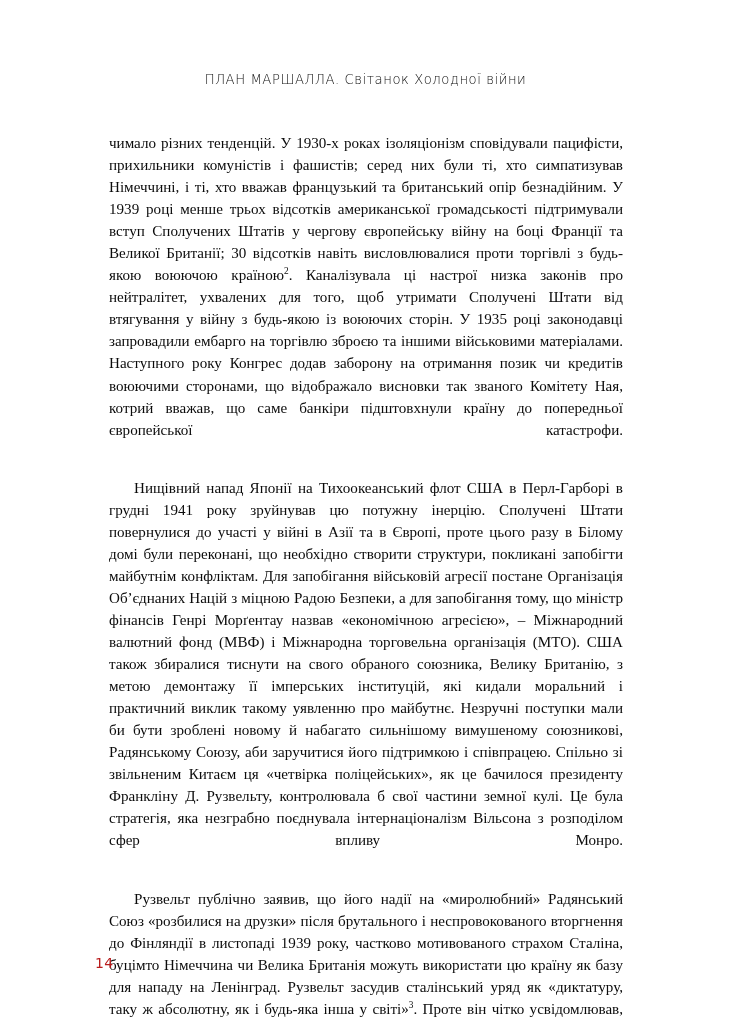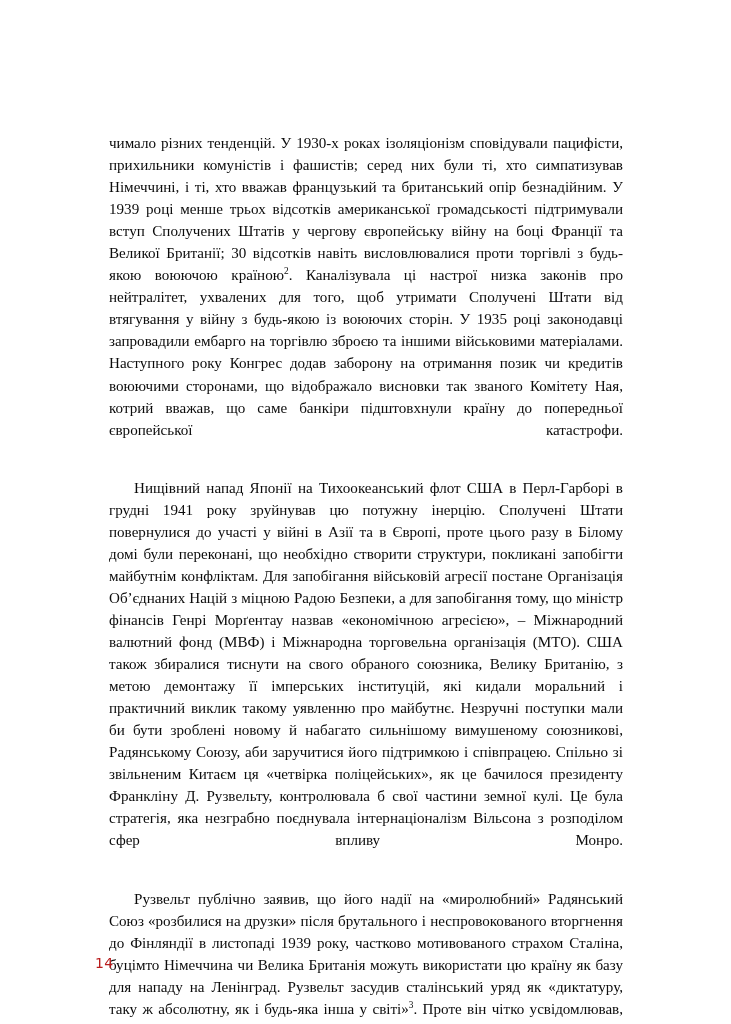--- a/index.html
+++ b/index.html
@@ -82,20 +82,21 @@
     font-weight: 400;
     letter-spacing: 0.3px;
     color: #b91c1c;
   }
 </style>
 </head>
 <body>
 
 <div class="page">
 
+  <div class="running-head">ПЛАН МАРШАЛЛА. Світанок Холодної війни</div>
 
   <div class="text-column">
 
     <p class="para"><span>чимало різних тенденцій. У 1930-х роках ізоляціонізм сповідували пацифісти, прихильники комуністів і фашистів; серед них були ті, хто симпатизував Німеччині, і ті, хто вважав французький та британський опір безнадійним. У 1939 році менше трьох відсотків американської громадськості підтримували вступ Сполучених Штатів у чергову європейську війну на боці Франції та Великої Британії; 30 відсотків навіть висловлювалися проти торгівлі з будь-якою воюючою країною</span><sup class="fn">2</sup><span>. Каналізувала ці настрої низка законів про нейтралітет, ухвалених для того, щоб утримати Сполучені Штати від втягування у війну з будь-якою із воюючих сторін. У 1935 році законодавці запровадили ембарго на торгівлю зброєю та іншими військовими матеріалами. Наступного року Конгрес додав заборону на отримання позик чи кредитів воюючими сторонами, що відображало висновки так званого Комітету Ная, котрий вважав, що саме банкіри підштовхнули країну до попередньої європейської катастрофи.</span></p>
 
     <p class="para"><span>Нищівний напад Японії на Тихоокеанський флот США в Перл-Гарборі в грудні 1941 року зруйнував цю потужну інерцію. Сполучені Штати повернулися до участі у війні в Азії та в Європі, проте цього разу в Білому домі були переконані, що необхідно створити структури, покликані запобігти майбутнім конфліктам. Для запобігання військовій агресії постане Організація Об’єднаних Націй з міцною Радою Безпеки, а для запобігання тому, що міністр фінансів Генрі Морґентау назвав «економічною агресією», – Міжнародний валютний фонд (МВФ) і Міжнародна торговельна організація (МТО). США також збиралися тиснути на свого обраного союзника, Велику Британію, з метою демонтажу її імперських інституцій, які кидали моральний і практичний виклик такому уявленню про майбутнє. Незручні поступки мали би бути зроблені новому й набагато сильнішому вимушеному союзникові, Радянському Союзу, аби заручитися його підтримкою і співпрацею. Спільно зі звільненим Китаєм ця «четвірка поліцейських», як це бачилося президенту Франкліну Д. Рузвельту, контролювала б свої частини земної кулі. Це була стратегія, яка незграбно поєднувала інтернаціоналізм Вільсона з розподілом сфер впливу Монро.</span></p>
 
     <p class="para"><span>Рузвельт публічно заявив, що його надії на «миролюбний» Радянський Союз «розбилися на друзки» після брутального і неспровокованого вторгнення до Фінляндії в листопаді 1939 року, частково мотивованого страхом Сталіна, буцімто Німеччина чи Велика Британія можуть використати цю країну як базу для нападу на Ленінград. Рузвельт засудив сталінський уряд як «диктатуру, таку ж абсолютну, як і будь-яка інша у світі»</span><sup class="fn">3</sup><span>. Проте він чітко усвідомлював, що перестороги Джорджа Вашингтона щодо заплутаності стосунків у Європі ніколи не полишали душу</span></p>
 
   </div>

